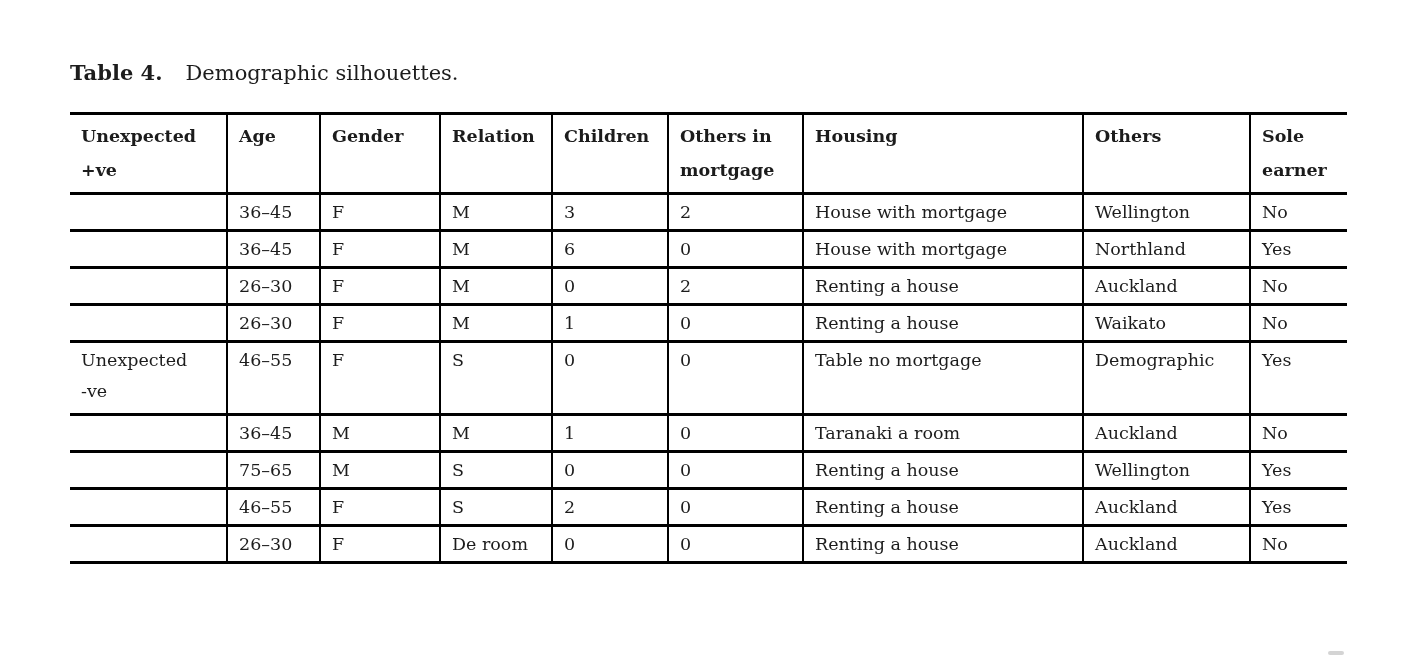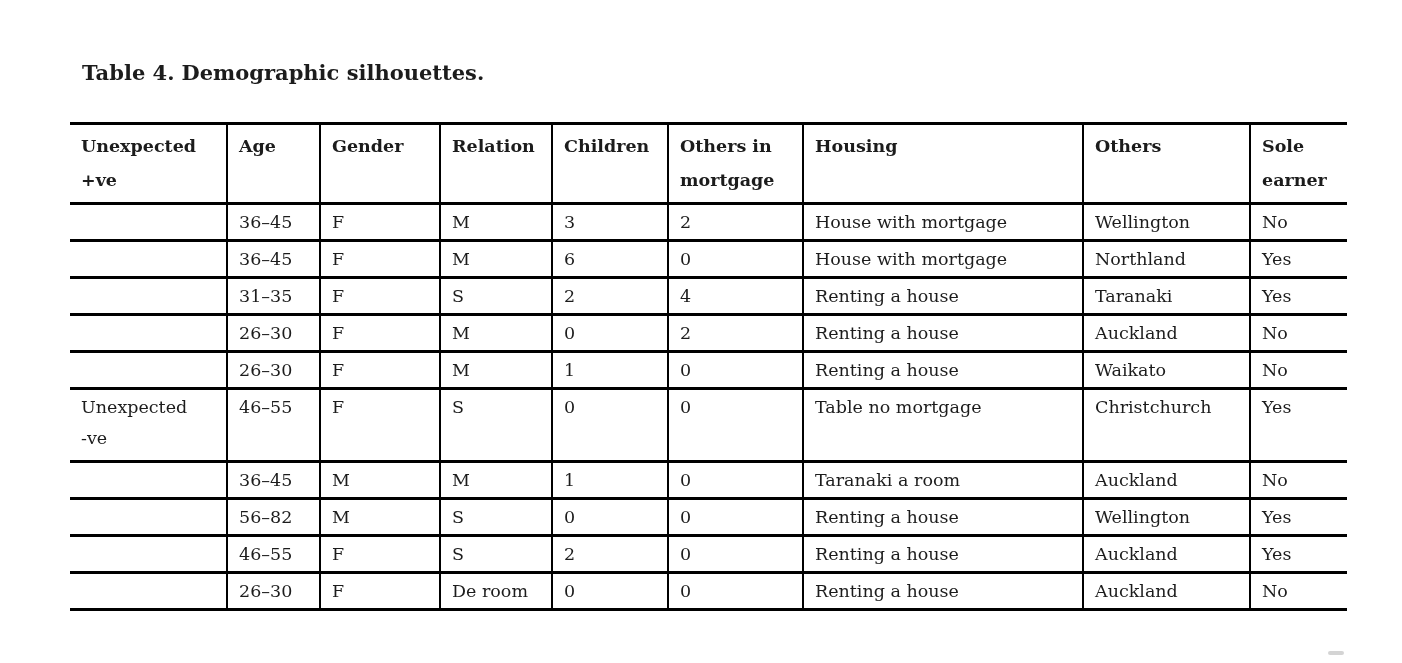--- a/index.html
+++ b/index.html
@@ -26,30 +26,29 @@
     left: 70px;
     top: 58px;
     margin: 0;
     font-size: 21px;
     line-height: 30px;
     color: #1c1c1c;
     white-space: nowrap;
   }
   .caption .caption-label {
     font-weight: bold;
-    margin-left: 12px;
   }
   .caption .caption-text {
-    margin-left: 7px;
-    font-weight: bold;
+    margin-left: 23px;
+    font-weight: normal;
   }
   table.demo-table {
     position: absolute;
     left: 70px;
-    top: 122px;
+    top: 112px;
     width: 1277px;
     border-collapse: collapse;
     table-layout: fixed;
   }
   .demo-table th,
   .demo-table td {
     border-left: 2px solid #000000;
     border-right: 2px solid #000000;
     border-top: 3px solid #000000;
     border-bottom: 3px solid #000000;
@@ -150,31 +149,20 @@
           <td>F</td>
           <td>M</td>
           <td>6</td>
           <td>0</td>
           <td>House with mortgage</td>
           <td>Northland</td>
           <td>Yes</td>
         </tr>
         <tr>
           <td></td>
-          <td>31–35</td>
-          <td>F</td>
-          <td>S</td>
-          <td>2</td>
-          <td>4</td>
-          <td>Renting a house</td>
-          <td>Taranaki</td>
-          <td>Yes</td>
-        </tr>
-        <tr>
-          <td></td>
           <td>26–30</td>
           <td>F</td>
           <td>M</td>
           <td>0</td>
           <td>2</td>
           <td>Renting a house</td>
           <td>Auckland</td>
           <td>No</td>
         </tr>
         <tr>
@@ -190,37 +178,37 @@
         </tr>
         <tr class="tall">
           <td>Unexpected
 -ve</td>
           <td>46–55</td>
           <td>F</td>
           <td>S</td>
           <td>0</td>
           <td>0</td>
           <td>Table no mortgage</td>
-          <td>Christchurch</td>
+          <td>Demographic</td>
           <td>Yes</td>
         </tr>
         <tr>
           <td></td>
           <td>36–45</td>
           <td>M</td>
           <td>M</td>
           <td>1</td>
           <td>0</td>
           <td>Taranaki a room</td>
           <td>Auckland</td>
           <td>No</td>
         </tr>
         <tr>
           <td></td>
-          <td>56–82</td>
+          <td>75–65</td>
           <td>M</td>
           <td>S</td>
           <td>0</td>
           <td>0</td>
           <td>Renting a house</td>
           <td>Wellington</td>
           <td>Yes</td>
         </tr>
         <tr>
           <td></td>

